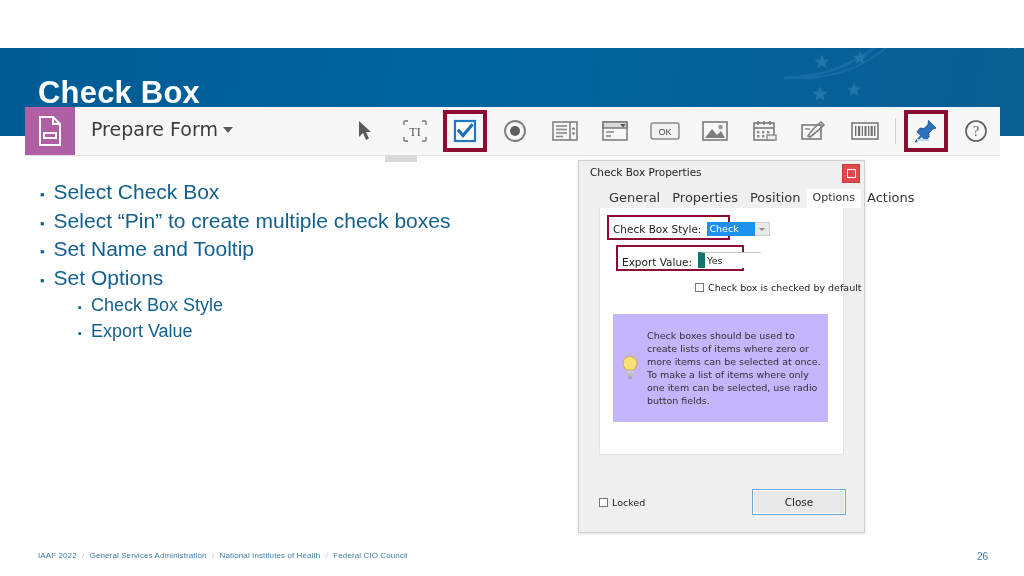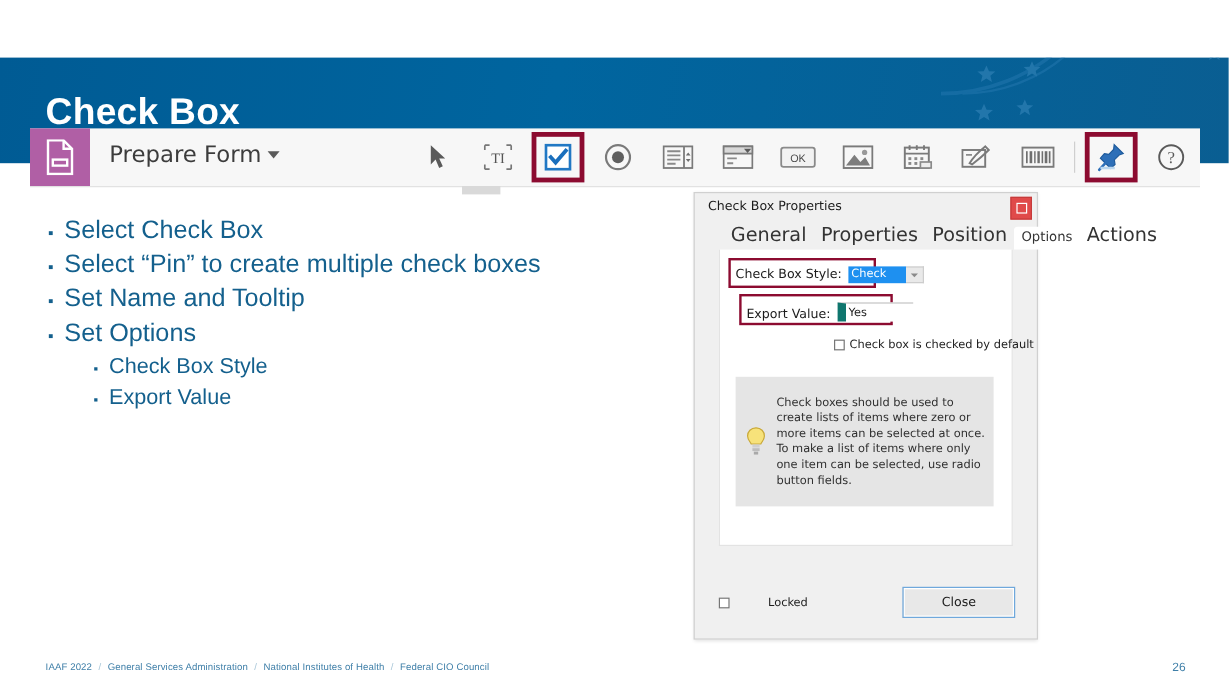--- a/index.html
+++ b/index.html
@@ -162,21 +162,21 @@
     left: 20px; top: 26px;
     width: 245px; height: 290px;
   }
   .tabs {
     display: flex;
     align-items: flex-end;
     height: 21px;
     padding-left: 4px;
   }
   .tab {
-    font-size: 16px;
+    font-size: 13px;
     color: #333;
     padding: 2px 6px 3px 6px;
     white-space: nowrap;
   }
   .tab.active {
     background: #ffffff;
     border-radius: 3px 3px 0 0;
     padding-bottom: 4px;
     font-size: 11px;
   }
@@ -270,40 +270,40 @@
   }
   .cb-text {
     font-size: 9.5px;
     color: #1c1c1c;
     white-space: nowrap;
   }
   .tip-box {
     position: absolute;
     left: 13px; top: 106px;
     width: 215px; height: 108px;
-    background: #e5e5e5;
+    background: #c4b5fd;
     display: flex;
     align-items: center;
   }
   .tip-bulb { width: 34px; flex: none; display:flex; justify-content:center; }
   .tip-text {
     font-size: 9.5px;
     line-height: 13px;
     color: #303030;
     padding-right: 4px;
   }
   .dialog-footer {
     position: absolute;
     left: 20px; right: 18px; bottom: 18px;
     height: 24px;
     display: flex;
     align-items: center;
     justify-content: space-between;
   }
-  .locked-wrap { display: flex; align-items: center; gap: 28px; }
+  .locked-wrap { display: flex; align-items: center; }
   .close-btn {
     width: 92px; height: 24px;
     background: #e8e8e8;
     border: 1px solid #6fa8dc;
     box-shadow: inset 0 0 0 1px #ffffff;
     font-size: 10.5px;
     color: #1c1c1c;
     display: flex; align-items: center; justify-content: center;
   }
 

